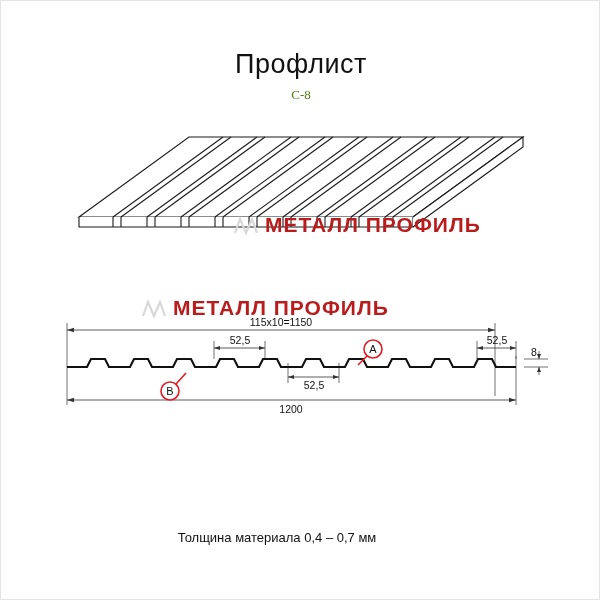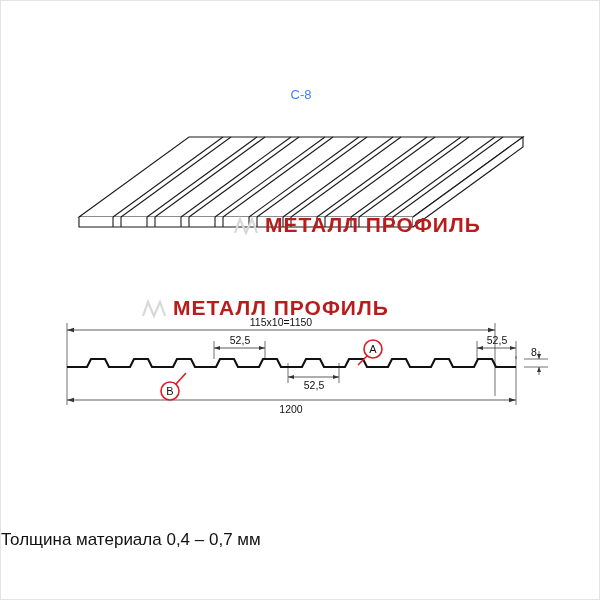--- a/index.html
+++ b/index.html
@@ -31,28 +31,30 @@
     letter-spacing: 0.5px;
     color: #111111;
   }
   .subtitle {
     position: absolute;
     top: 86px;
     left: 0;
     width: 600px;
     text-align: center;
     font-size: 13px;
-    color: #3b82f6;
+    color: #4d7c0f;
+    font-family: Liberation Serif, serif;
   }
   .footer-note {
     position: absolute;
     top: 529px;
     left: 0;
     width: 552px;
-    font-size: 17px;
+    text-align: center;
+    font-size: 13px;
     color: #111111;
   }
   .iso-wrap {
     position: absolute;
     top: 108px;
     left: 60px;
     width: 480px;
     height: 160px;
   }
   .draw-wrap {
@@ -83,20 +85,21 @@
   text {
     font-family: "Liberation Sans", sans-serif;
     fill: #111111;
   }
 </style>
 </head>
 <body>
 
 <div class="page">
 
+  <div class="title">Профлист</div>
   <div class="subtitle">С-8</div>
 
   <div class="iso-wrap">
     <svg width="480" height="160" viewBox="0 0 480 160">
       <g fill="none" stroke="#1a1a1a" stroke-width="1.1" stroke-linejoin="miter">
 
         <path d="M 18 108 L 128 28 L 462 28 L 352 108 Z" fill="#ffffff" stroke="#1a1a1a"></path>
         <path d="M 18 108 L 18 118 L 352 118 L 352 108" fill="#ffffff" stroke="#1a1a1a"></path>
         <path d="M 352 108 L 462 28 L 462 38 L 352 118" fill="#ffffff" stroke="#1a1a1a"></path>
       </g>

